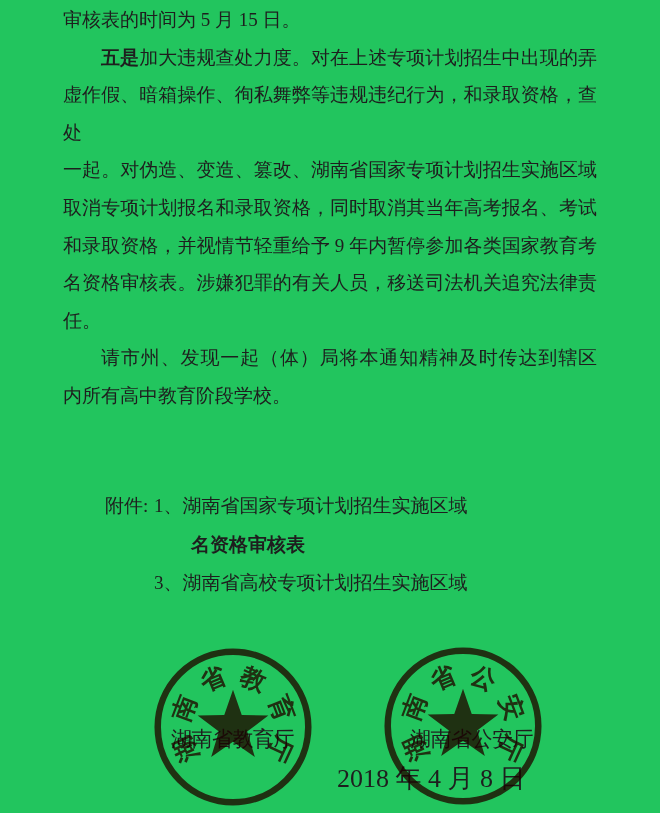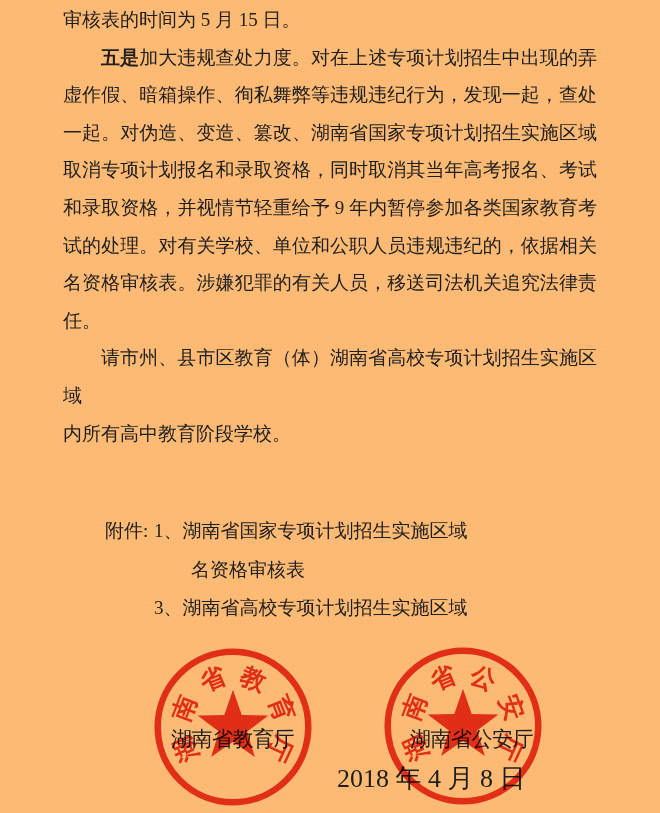--- a/index.html
+++ b/index.html
@@ -1,21 +1,21 @@
 <!DOCTYPE html>
 <html><head>
 <meta charset="utf-8">
 <style>
   * { margin: 0; padding: 0; box-sizing: border-box; }
   html, body { background: #ffffff; }
   .page {
     position: relative;
     width: 660px;
     height: 813px;
-    background: #fdba74;
+    background: #22c55e;
     overflow: hidden;
     font-family: "Liberation Serif", "DejaVu Serif", serif;
     color: #1e1e1e;
   }
   .body-text {
     position: absolute;
     left: 63px;
     top: 1px;
     width: 534px;
     font-size: 19px;
@@ -29,25 +29,24 @@
   }
   .bl.ind { text-indent: 38px; }
   .bl b { font-weight: 700; }
   .attach {
     position: absolute;
     left: 105px;
     top: 487px;
     width: 470px;
     font-size: 19px;
     line-height: 38.5px;
-    margin-top: 25px;
   }
   .attach-label { display: inline-block; width: 49px; }
   .attach-item { padding-left: 49px; }
-  .attach-cont { padding-left: 86px; }
+  .attach-cont { padding-left: 86px; font-weight: bold; }
   .sig {
     position: absolute;
     font-size: 21px;
     letter-spacing: -0.5px;
     color: #1e1e1e;
     white-space: nowrap;
   }
   .sig-left  { left: 171px; top: 725px; }
   .sig-right { left: 410px; top: 725px; }
   .date-line {
@@ -74,28 +73,27 @@
   }
 </style>
 </head>
 <body>
 
 <div class="page">
 
   <div class="body-text">
     <div class="bl">审核表的时间为 5 月 15 日。</div>
     <div class="bl ind just"><b>五是</b><span>加大违规查处力度。对在上述专项计划招生中出现的弄</span></div>
-    <div class="bl just">虚作假、暗箱操作、徇私舞弊等违规违纪行为，发现一起，查处</div>
+    <div class="bl just">虚作假、暗箱操作、徇私舞弊等违规违纪行为，和录取资格，查处</div>
     <div class="bl just">一起。对伪造、变造、篡改、湖南省国家专项计划招生实施区域</div>
     <div class="bl just">取消专项计划报名和录取资格，同时取消其当年高考报名、考试</div>
     <div class="bl just">和录取资格，并视情节轻重给予 9 年内暂停参加各类国家教育考</div>
-    <div class="bl just">试的处理。对有关学校、单位和公职人员违规违纪的，依据相关</div>
     <div class="bl just">名资格审核表。涉嫌犯罪的有关人员，移送司法机关追究法律责</div>
     <div class="bl">任。</div>
-    <div class="bl ind just">请市州、县市区教育（体）湖南省高校专项计划招生实施区域</div>
+    <div class="bl ind just">请市州、发现一起（体）局将本通知精神及时传达到辖区</div>
     <div class="bl">内所有高中教育阶段学校。</div>
   </div>
 
   <div class="attach">
     <div class="attach-row"><span class="attach-label">附件:</span><span>1、湖南省国家专项计划招生实施区域</span></div>
     <div class="attach-cont">名资格审核表</div>
     <div class="attach-item">3、湖南省高校专项计划招生实施区域</div>
   </div>
 
   <div class="sig sig-left">湖南省教育厅</div>

